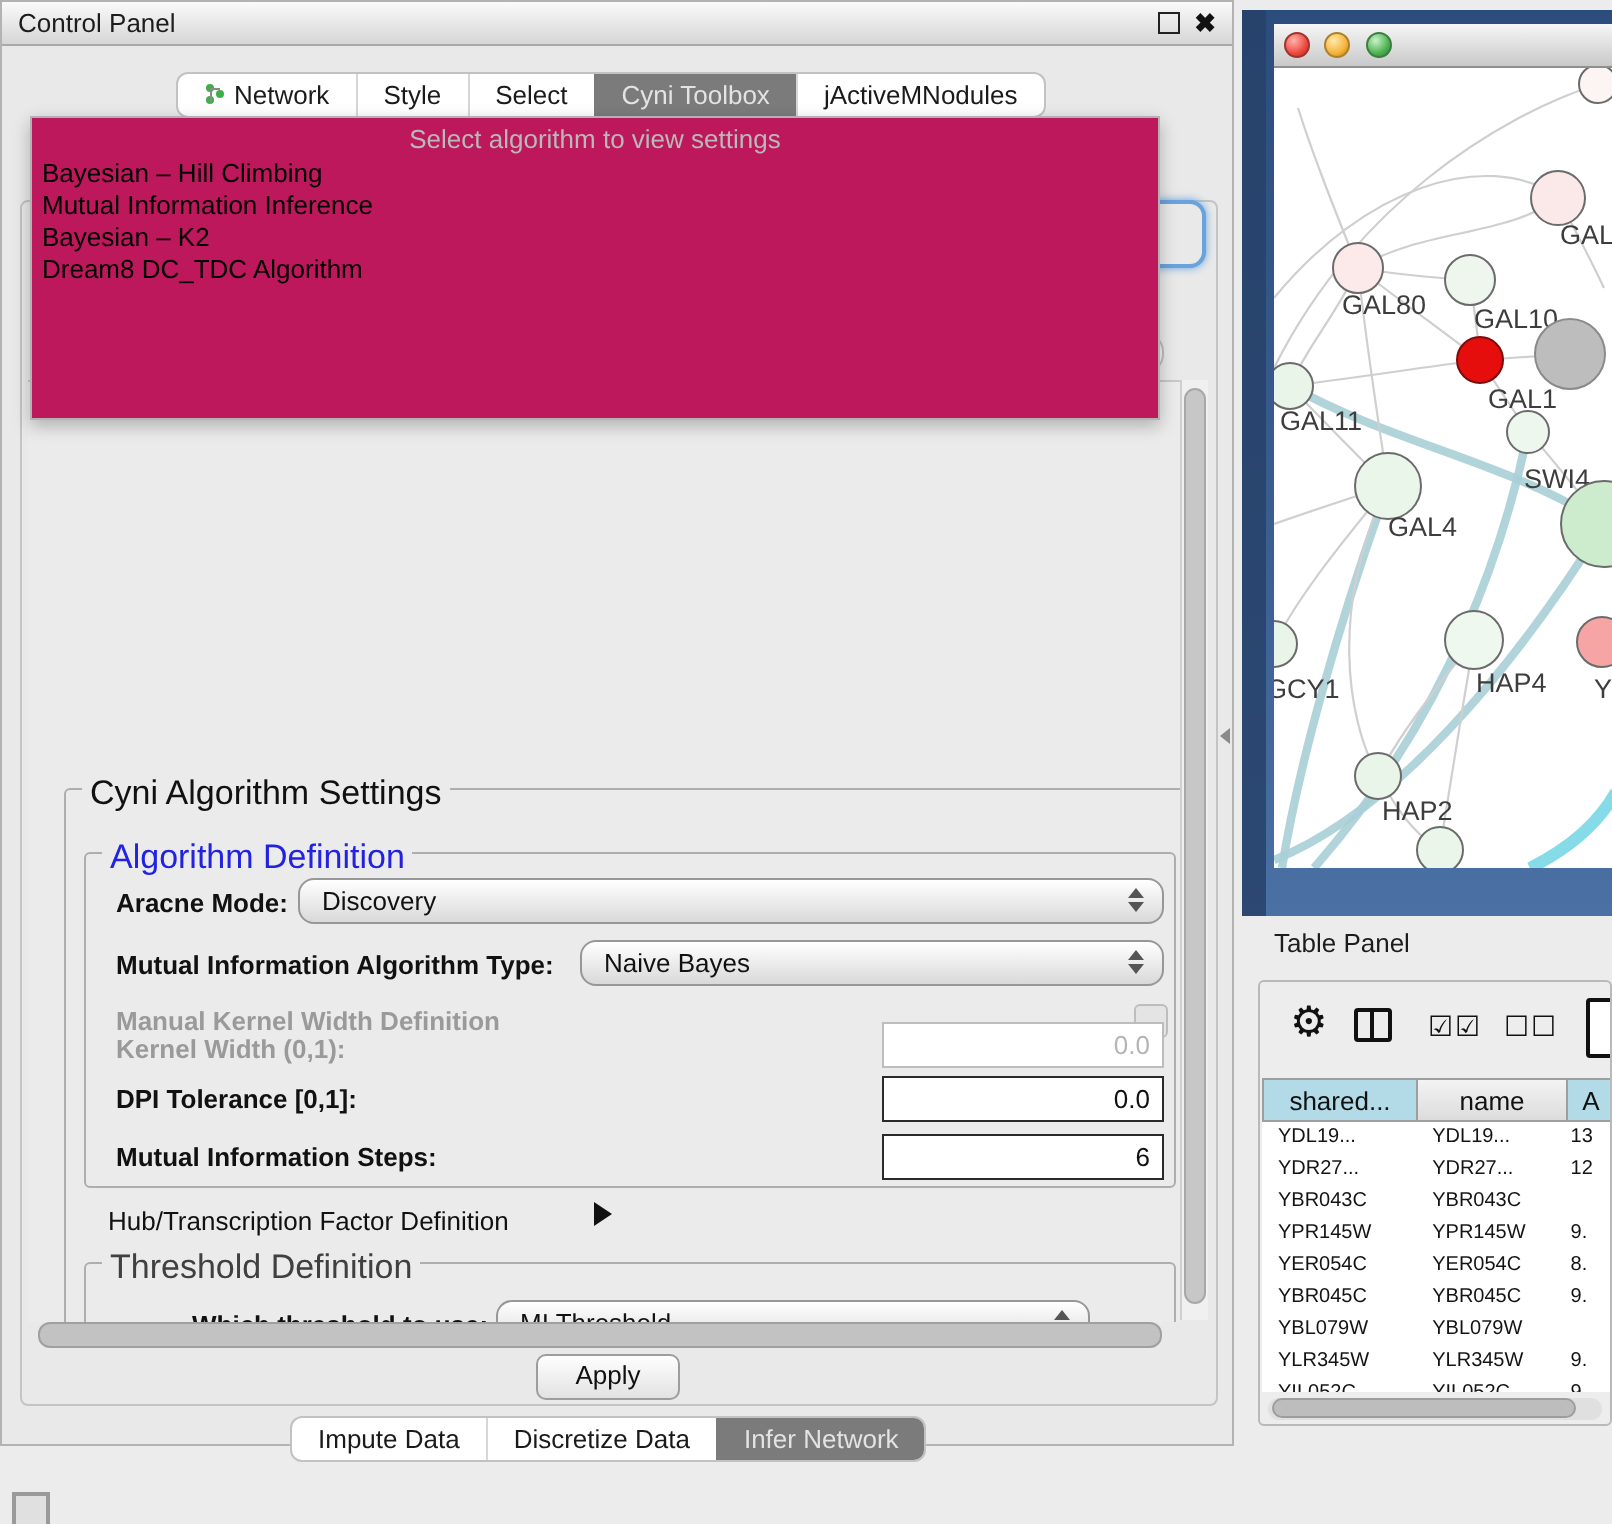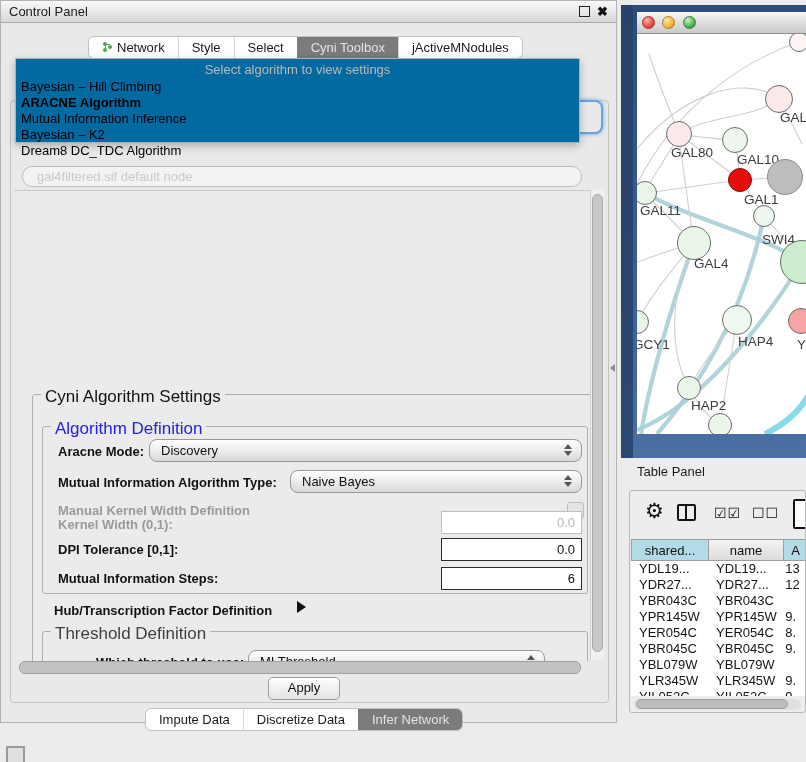--- a/index.html
+++ b/index.html
@@ -25,21 +25,21 @@
       border-left:1px solid #d7d7d7;white-space:nowrap}
   .tab:first-child{border-left:none}
   .tab.sel{background:#7b7b7b;color:#e3e3e3;border-left-color:#7b7b7b}
   .net-ic{width:11px;height:11px;position:relative;display:inline-block}
   .net-ic::before{content:"";position:absolute;left:1px;top:0;width:4px;height:4px;border-radius:50%;
       background:#3fae49;box-shadow:5px 3px 0 #3fae49,0 6px 0 #3fae49}
   .net-ic::after{content:"";position:absolute;left:3px;top:2px;width:4px;height:6px;
       border-left:1px solid #8a8a8a;border-top:1px solid #8a8a8a}
 
   
-  .popup{position:absolute;left:15px;top:58px;width:565px;height:85px;background:#0369a1;
+  .popup{position:absolute;left:15px;top:58px;width:565px;height:152px;background:#be185d;
       border:1px solid #b2b2b2;box-shadow:0 3px 8px rgba(0,0,0,.25);z-index:30;
       box-sizing:border-box;padding-top:2px}
   .popup .ph{text-align:center;color:#b9b9b9;height:18px;line-height:18px}
   .pitem{height:16px;line-height:16px;padding-left:5px;color:#000}
   .pitem.b{font-weight:bold}
 
   
   .frag-combo-right{position:absolute;left:572px;top:100px;width:27px;height:30px;border-radius:8px;
       border:2px solid #69a3dd;box-shadow:0 0 4px #69a3dd;background:#e9e9e9;z-index:5}
   .frag-combo-bottom{position:absolute;left:22px;top:166px;width:560px;height:21px;border-radius:10px;
@@ -119,21 +119,21 @@
   .chk-ic{position:absolute;left:84px;top:14px;font-size:14px;letter-spacing:1px;color:#111}
   .box-ic{position:absolute;left:122px;top:14px;font-size:14px;letter-spacing:1px;color:#111}
   .doc-ic{position:absolute;left:163px;top:8px;width:14px;height:26px;border:2.5px solid #111;
       border-radius:2px;background:#fff}
   .tp-header{position:absolute;left:1px;top:48px;display:flex;height:22px}
   .th{height:22px;line-height:22px;text-align:center;font-size:13px;background:linear-gradient(#f3f3f3,#dcdcdc);
       border:1px solid #9e9e9e;border-left:none;box-sizing:border-box;overflow:hidden;white-space:nowrap}
   .th:first-child{border-left:1px solid #9e9e9e}
   .th.hl{background:#b2dbe7}
   .tp-rows{position:absolute;left:1px;top:70px;width:175px;background:#fff}
-  .trow{display:flex;height:16px;line-height:16px;font-size:13px;color:#141414}
+  .trow{display:flex;height:16px;line-height:16px;font-size:10px;color:#141414}
   .trow.part{height:7px;overflow:hidden}
   .trow span{overflow:hidden;white-space:nowrap;box-sizing:border-box}
   .tp-hscroll{position:absolute;left:4px;top:208px;width:167px;height:11px;background:#e0e0e0;
       border-radius:6px}
   .tp-hscroll .thumb{position:absolute;left:2px;top:0;width:152px;height:10px;border-radius:5px;
       background:#bdbdbd;border:1px solid #9d9d9d;box-sizing:border-box}
 
   .corner-ic{position:absolute;left:6px;top:746px;width:15px;height:18px;border:2px solid #9a9a9a;
       background:#e0e0e0}
 </style>
@@ -172,21 +172,20 @@
     </div>
 
   <div class="outer-panel"></div>
   <div class="frag-combo-right"></div>
   <div class="frag-combo-bottom">gal4filtered.sif default node</div>
 
   <div class="popup">
     <div class="ph">Select algorithm to view settings</div>
     <div id="popup-items">
         <div class="pitem">Bayesian – Hill Climbing</div>
-        <div class="pitem b">ARACNE Algorithm</div>
         <div class="pitem">Mutual Information Inference</div>
         <div class="pitem">Bayesian – K2</div>
         <div class="pitem">Dream8 DC_TDC Algorithm</div>
       </div>
   </div>
 
   <div class="scrollpane">
 
     <div class="group" style="left:18px;top:203px;width:564px;height:452px">
       <span class="chip">Cyni Algorithm Settings</span>
@@ -219,21 +218,21 @@
 
     <span class="lbl dis" style="left:44px;top:324px;top:326px">Kernel Width (0,1):</span>
     <div class="field dis" style="left:427px;top:320px;width:141px">0.0</div>
 
     <span class="lbl" style="left:44px;top:351px">DPI Tolerance [0,1]:</span>
     <div class="field" style="left:427px;top:347px;width:141px">0.0</div>
 
     <span class="lbl" style="left:44px;top:380px">Mutual Information Steps:</span>
     <div class="field" style="left:427px;top:376px;width:141px">6</div>
 
-    <span class="lbl plain" style="left:40px;top:412px;font-weight:bold">Hub/Transcription Factor Definition</span>
+    <span class="lbl plain" style="left:40px;top:412px;font-weight:normal">Hub/Transcription Factor Definition</span>
     <span class="tri-right abs" style="left:283px;top:410px"></span>
 
     <div class="group" style="left:28px;top:440px;width:546px;height:116px">
       <span class="chip green">Threshold Definition</span>
     </div>
     <span class="lbl" style="left:82px;top:464px">Which threshold to use:</span>
     <div class="combo" style="left:234px;top:459px;width:297px">
       <span>MI Threshold</span>
       <span class="cb-arrows">
           <span class="tri-up"></span>

